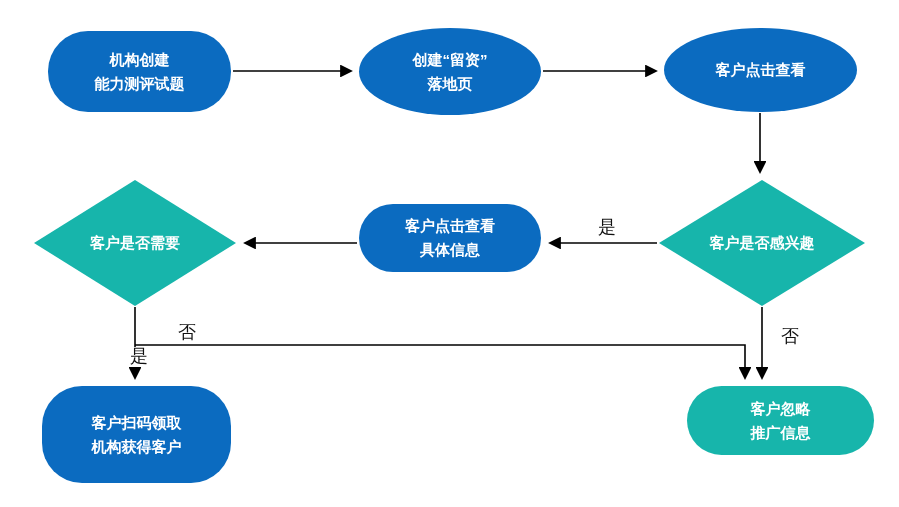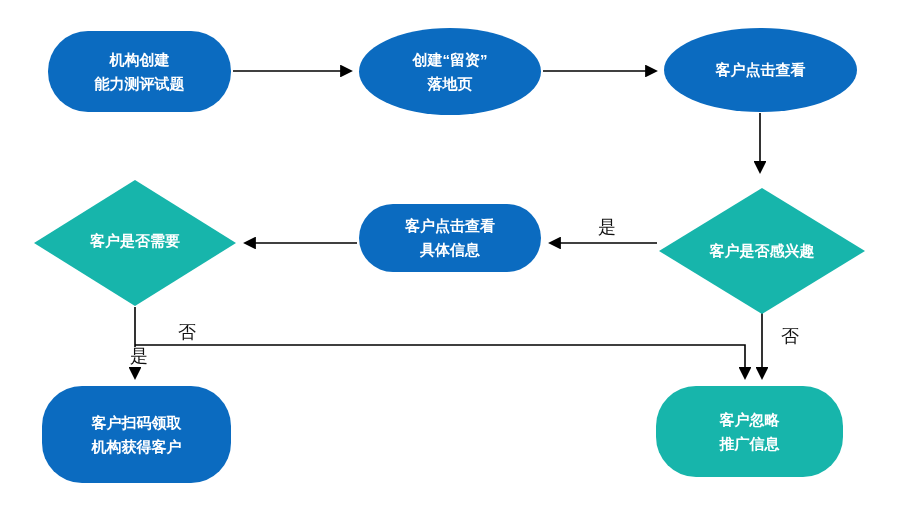--- a/index.html
+++ b/index.html
@@ -68,31 +68,31 @@
   </svg>
 
   <div class="node blue ellipse" style="left:359px; top:28px; width:182px; height:87px;">创建“留资”
 落地页</div>
 
   <div class="node blue round" style="left:48px; top:31px; width:183px; height:81px;">机构创建
 能力测评试题</div>
 
   <div class="node blue ellipse" style="left:664px; top:28px; width:193px; height:84px;">客户点击查看</div>
 
-  <div class="node teal diamond" style="left:659px; top:188px; width:206px; height:126px;">客户是否感兴趣</div>
+  <div class="node teal diamond" style="left:659px; top:180px; width:206px; height:126px;">客户是否感兴趣</div>
 
   <div class="node blue round" style="left:359px; top:204px; width:182px; height:68px;">客户点击查看
 具体信息</div>
 
-  <div class="node teal diamond" style="left:34px; top:180px; width:202px; height:126px;font-family:Liberation Mono, monospace;">客户是否需要</div>
+  <div class="node teal diamond" style="left:34px; top:180px; width:202px; height:126px;">客户是否需要</div>
 
   <div class="node blue round" style="left:42px; top:386px; width:189px; height:97px;">客户扫码领取
 机构获得客户</div>
 
-  <div class="node teal round" style="left:656px; top:386px; width:187px; height:91px;">客户忽略
+  <div class="node teal round" style="left:687px; top:386px; width:187px; height:69px;">客户忽略
 推广信息</div>
 
   <div class="edge-label" style="left:596px; top:218px;">是</div>
 
   <div class="edge-label" style="left:779px; top:327px;">否</div>
 
   <div class="edge-label" style="left:176px; top:323px;">否</div>
 
   <div class="edge-label" style="left:128px; top:347px;">是</div>
 

